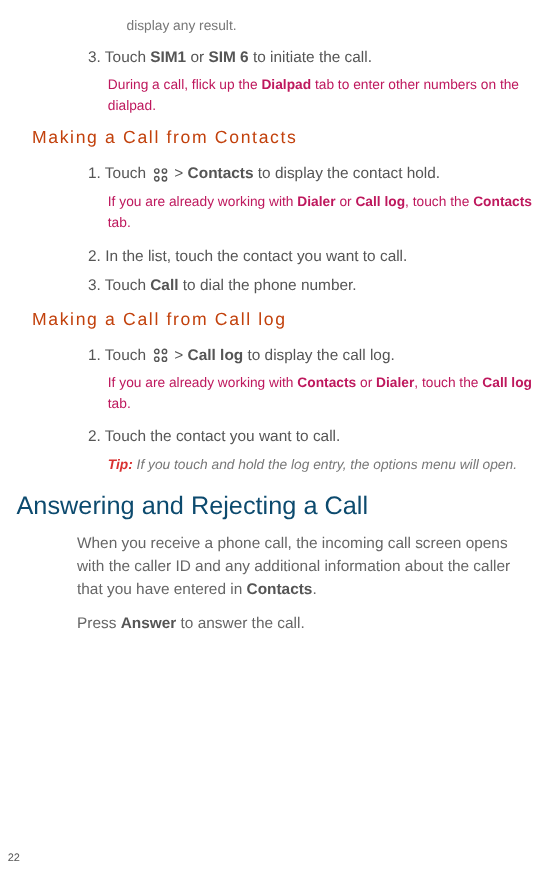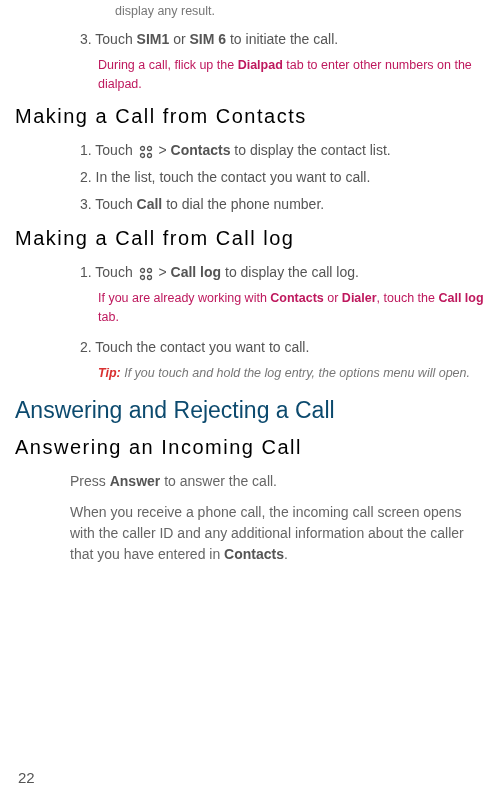--- a/index.html
+++ b/index.html
@@ -10,21 +10,21 @@
     body {
       font-family: Arial, Helvetica, sans-serif;
       width: 501px;
       height: 804px;
       background: #fff;
       color: #555;
       position: relative;
       padding: 0 15px 0 15px;
     }
     .content {
-      padding-top: 2px;
+      padding-top: 14px;
     }
     .sub-note {
       font-size: 12.5px;
       color: #777;
       line-height: 1.5;
       margin-left: 100px;
       margin-bottom: 8px;
     }
     .list-item {
       font-size: 14px;
@@ -36,24 +36,24 @@
       padding-left: 18px;
     }
     .list-item-note {
       font-size: 12.5px;
       color: #be185d;
       line-height: 1.5;
       margin-left: 83px;
       margin-bottom: 10px;
     }
     .section-h3 {
-      font-size: 20px;
-      color: #000000;
+      font-size: 16px;
+      color: #c2410c;
       letter-spacing: 1.5px;
-      margin: 12px 0 12px 0;
+      margin: 12px 0 12px 14px;
       font-weight: normal;
     }
     .section-h2 {
       font-size: 23px;
       color: #0c4a6e;
       margin: 14px 0 10px 0;
       font-weight: normal;
     }
     .para {
       font-size: 14px;
@@ -88,22 +88,22 @@
       font-weight: bold;
       color: #555;
       text-align: right;
     }
     .bold-note {
       font-weight: bold;
     }
     .page-number {
       position: absolute;
       bottom: 18px;
-      left: 18px;
-      font-size: 15px;
+      left: 7px;
+      font-size: 10px;
       color: #555;
     }
   </style>
 </head>
 <body>
 
 <div class="content">
 
   <div class="sub-note">display any result.</div>
 
@@ -117,21 +117,24 @@
 
   <div class="section-h3">Making a Call from Contacts</div>
 
   <div class="list-item">
     <span>1.</span>
     <span>Touch </span><span class="apps-icon"><svg width="14" height="14" viewBox="0 0 14 14">
           <circle cx="3.5" cy="3.5" r="2" fill="none" stroke="#555" stroke-width="1.3"></circle>
           <circle cx="10.5" cy="3.5" r="2" fill="none" stroke="#555" stroke-width="1.3"></circle>
           <circle cx="3.5" cy="10.5" r="2" fill="none" stroke="#555" stroke-width="1.3"></circle>
           <circle cx="10.5" cy="10.5" r="2" fill="none" stroke="#555" stroke-width="1.3"></circle>
-        </svg></span><span> &gt; </span><span class="bold">Contacts</span><span> to display the contact list.</span>
+        </svg></span><span> &gt; </span><span class="bold">Contacts</span><span> to display the contact hold.</span>
+  </div>
+  <div class="list-item-note">
+    <span>If you are already working with </span><span class="bold-note">Dialer</span><span> or </span><span class="bold-note">Call log</span><span>, touch the </span><span class="bold-note">Contacts</span><span> tab.</span>
   </div>
 
   <div class="list-item">
     <span>2.</span>
     <span>In the list, touch the contact you want to call.</span>
   </div>
 
   <div class="list-item">
     <span>3.</span>
     <span>Touch </span><span class="bold">Call</span><span> to dial the phone number.</span>
@@ -156,25 +159,24 @@
     <span>2.</span>
     <span>Touch the contact you want to call.</span>
   </div>
 
   <div class="tip">
     <span class="tip-label">Tip:  </span><span class="tip-text">If you touch and hold the log entry, the options menu will open.</span>
   </div>
 
   <div class="section-h2">Answering and Rejecting a Call</div>
 
-  <div class="section-h3">Answering an Incoming Call</div>
+
+  <div class="para">
+    <span>When you receive a phone call, the incoming call screen opens with the caller ID and any additional information about the caller that you have entered in </span><span class="bold">Contacts</span><span>.</span>
+  </div>
 
   <div class="para">
     <span>Press </span><span class="bold">Answer</span><span> to answer the call.</span>
-  </div>
-
-  <div class="para">
-    <span>When you receive a phone call, the incoming call screen opens with the caller ID and any additional information about the caller that you have entered in </span><span class="bold">Contacts</span><span>.</span>
   </div>
 
 </div>
 
 <div class="page-number">22</div>
 
 </body></html>

